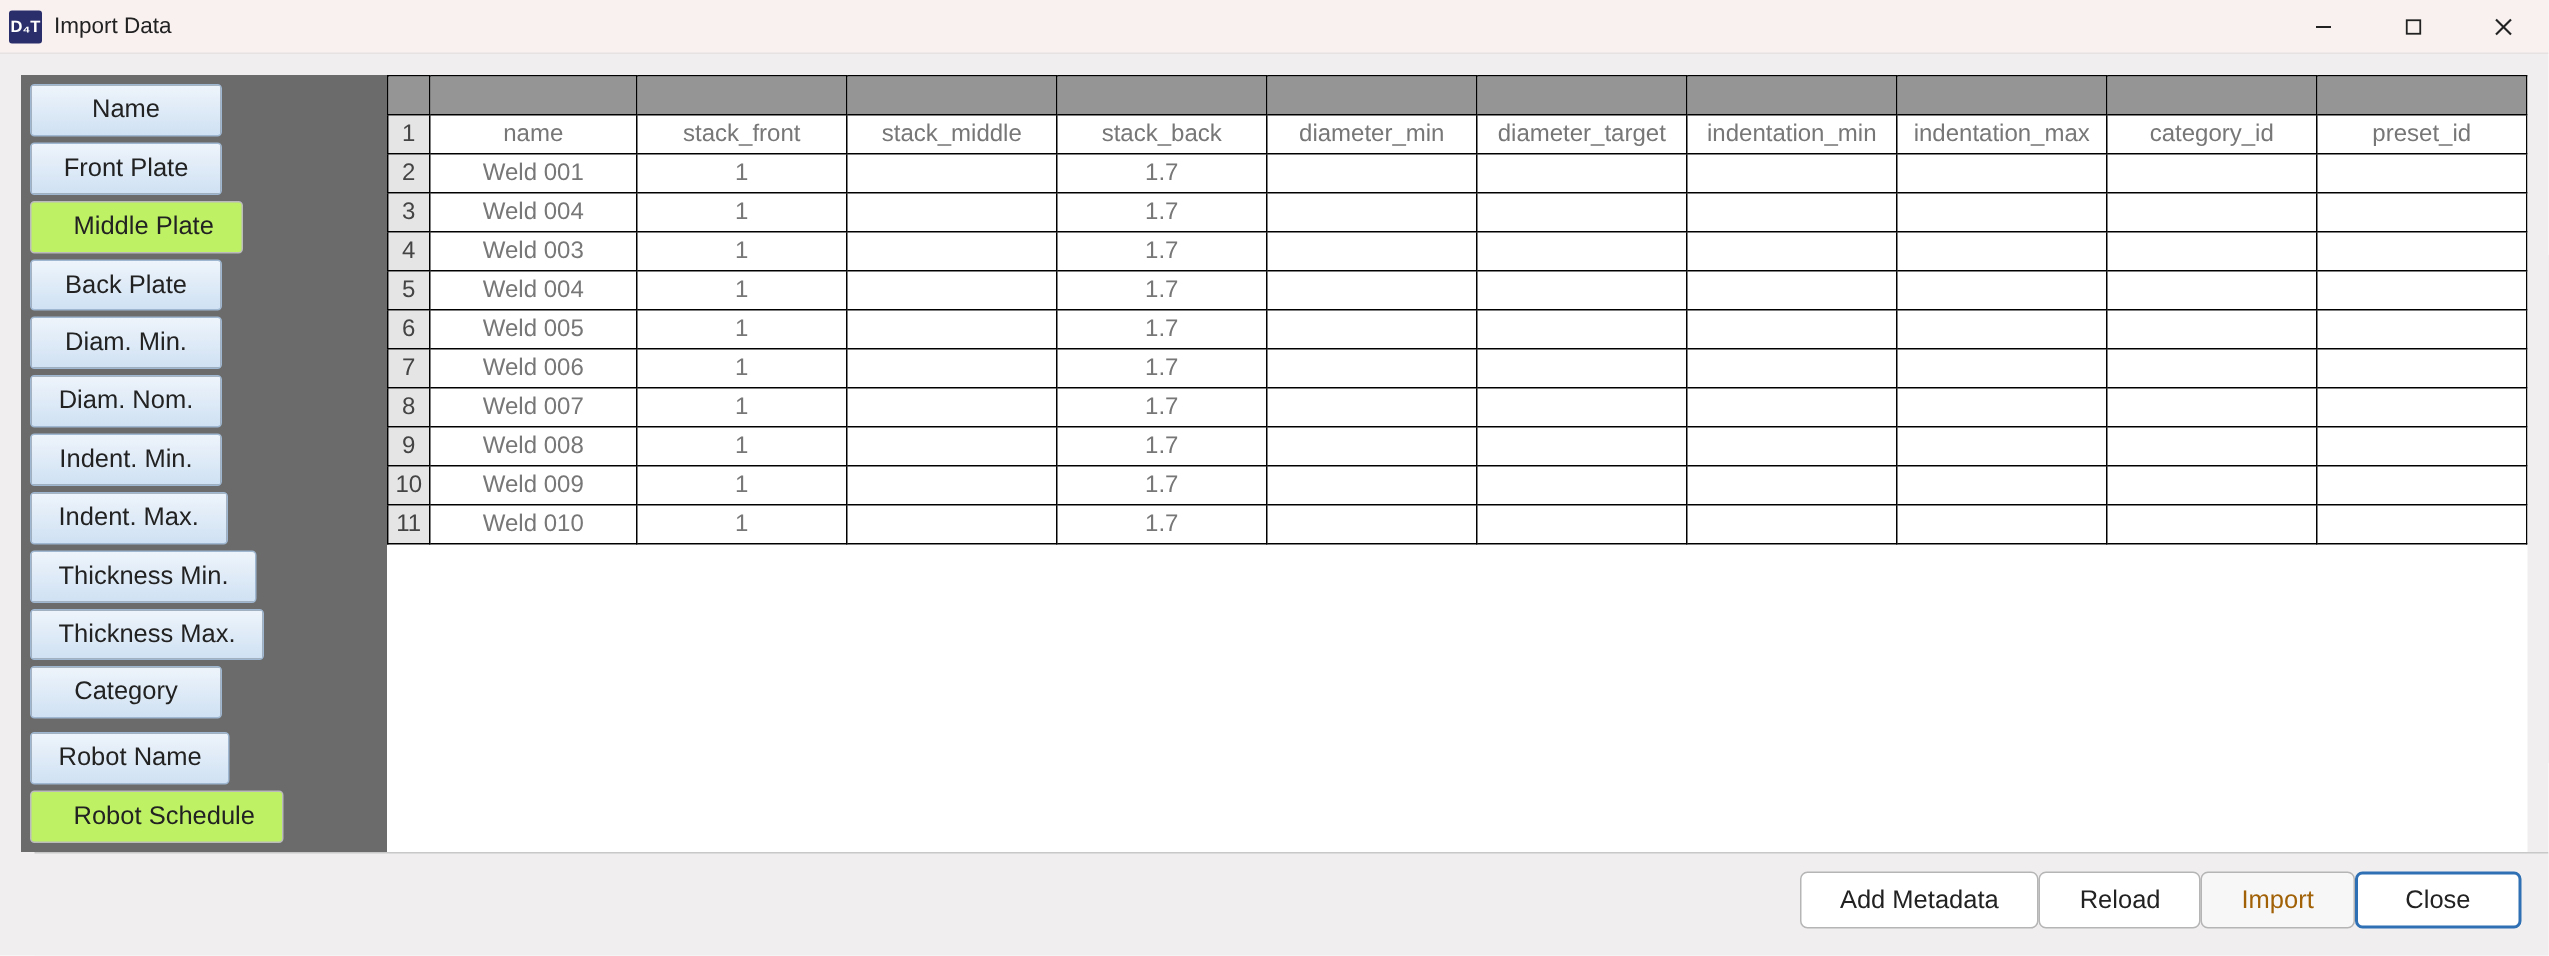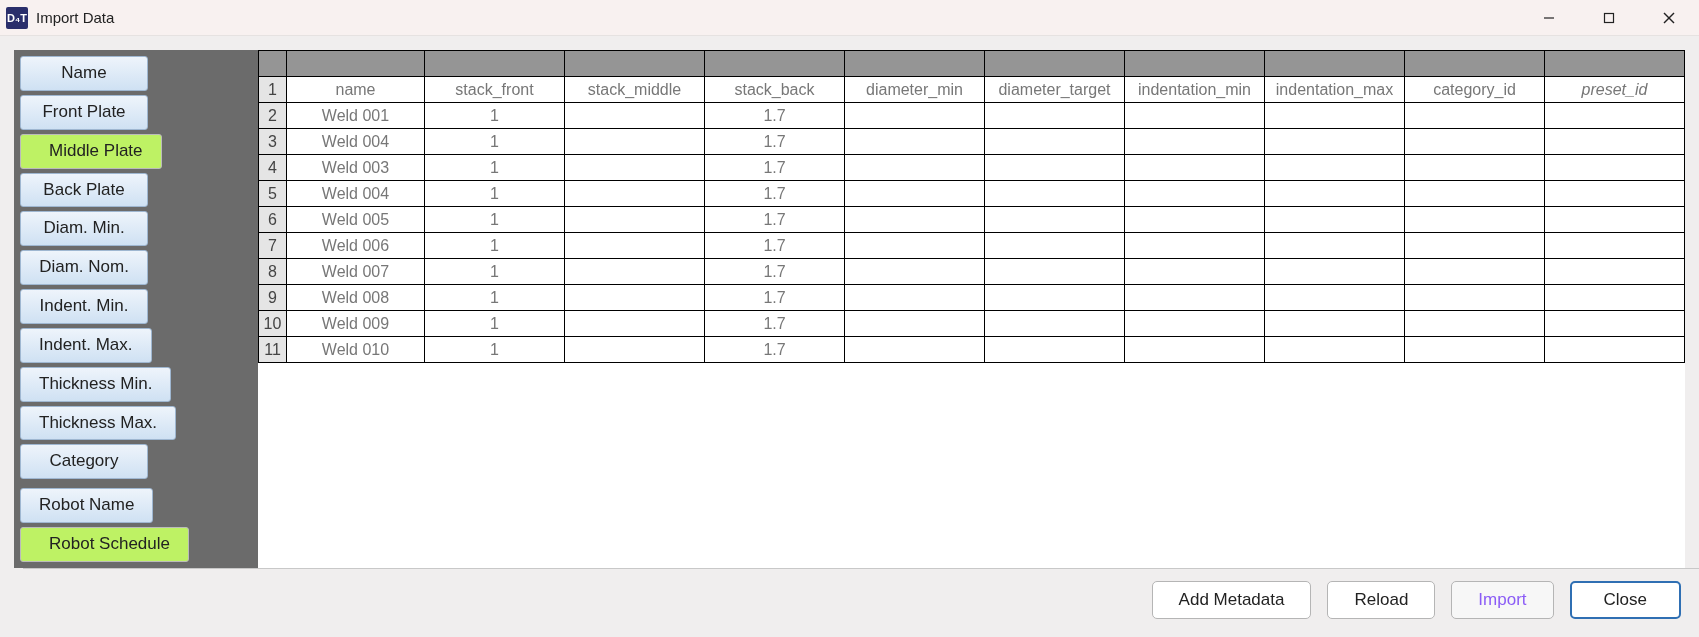--- a/index.html
+++ b/index.html
@@ -123,45 +123,45 @@
   
   .c-name { width: 138px; }
   .c-a { width: 140px; }
   .c-b { width: 140px; }
   .c-c { width: 140px; }
   .c-d { width: 140px; }
   .c-e { width: 140px; }
   .c-f { width: 140px; }
   .c-g { width: 140px; }
   .c-h { width: 140px; }
-  .c-i { width: 140px; font-style: italic; }
+  .c-i { width: 140px; }
 
   .whitespace { flex: 1; background: #fff; }
 
   
   .footer {
     border-top: 1px solid #c8c8c8;
     padding: 12px 18px 18px 18px;
     display: flex;
     justify-content: flex-end;
-    gap: 16px;
+    gap: 0;
     background: #f0eeee;
     margin-left: 23px;
   }
   .btn {
     padding: 8px 26px;
     font-size: 17px;
     border: 1px solid #b5b5b5;
     border-radius: 5px;
     background: #fff;
     color: #222;
     cursor: pointer;
   }
   .btn.disabled {
-    color: #8b5cf6;
+    color: #a16207;
     background: #f7f7f7;
     cursor: default;
   }
   .btn.primary {
     border: 2px solid #2f6fb3;
     padding: 7px 32px;
   }
 </style>
 </head>
 <body>

